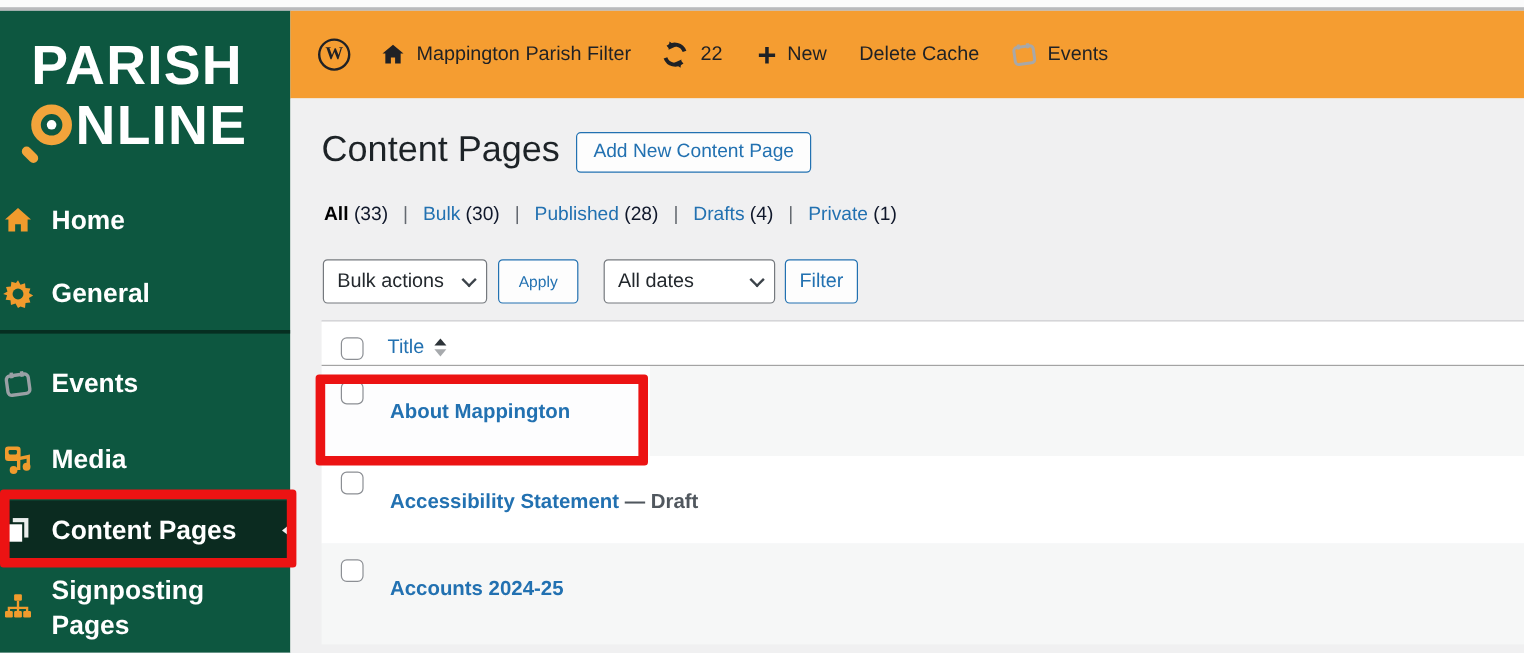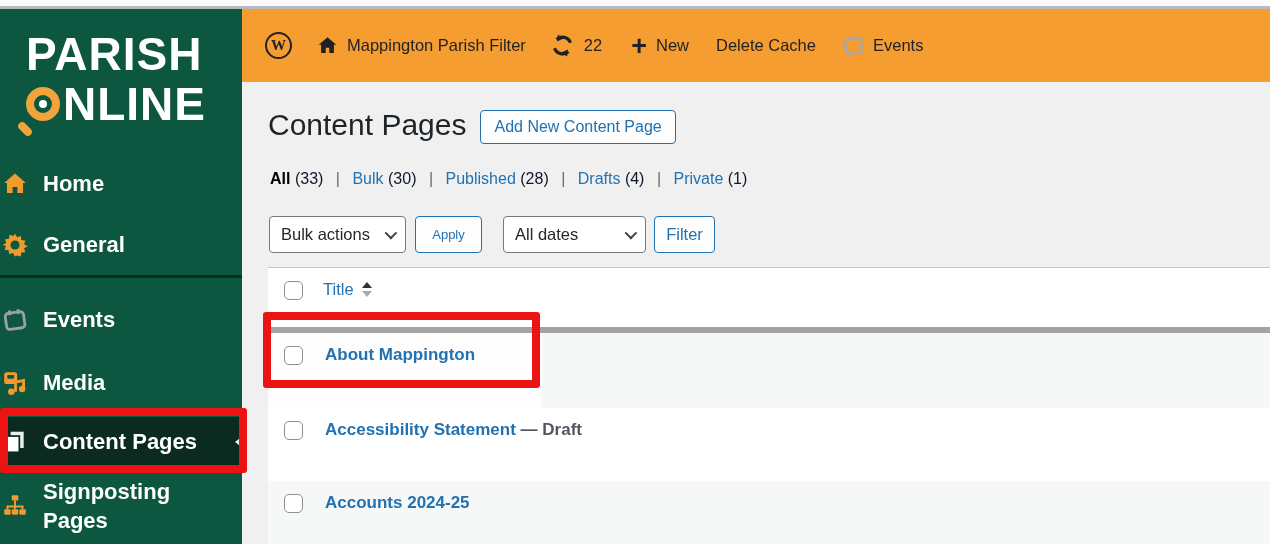--- a/index.html
+++ b/index.html
@@ -85,40 +85,40 @@
   .sel-dates { width:143px; margin-left:21px; }
   .chev { width:9px; height:9px; border-right:2.2px solid #3c434a;
     border-bottom:2.2px solid #3c434a; transform:rotate(45deg) translateY(-2px);
     margin-left:8px; }
   .apply-btn { margin-left:9px; width:67px; height:37px; font-size:13px; }
   .filter-btn { margin-left:8px; width:61px; height:37px; font-size:16.5px; }
 
   
   .list-table { position:absolute; left:26px; top:185px; width:1002px; bottom:0;
     border-top:1px solid #c3c4c7; }
-  .thead { position:relative; height:65px; background:#fff;
-    border-bottom:6px solid #a3a3a3;text-decoration:underline; }
+  .thead { position:relative; height:37px; background:#fff;
+    border-bottom:1px solid #a3a3a3;text-decoration:underline; }
   .cb { position:absolute; left:16px; top:13px; width:19px; height:19px;
     appearance:none; -webkit-appearance:none; background:#fff;
     border:1.4px solid #8c8f94; border-radius:5px; cursor:pointer; }
   .th-title { position:absolute; left:55px; top:12px; display:flex;
     align-items:center; cursor:pointer; }
   .th-title .t { color:#2271b1; font-size:16.5px; }
   .sorter { display:flex; flex-direction:column; margin-left:8px; }
   .arr-up { width:0; height:0; border:5px solid transparent;
     border-bottom:6px solid #2c3338; border-top-width:0; margin-bottom:3px; }
   .arr-dn { width:0; height:0; border:5px solid transparent;
     border-top:6px solid #a7aaad; border-bottom-width:0; }
 
   .trow { position:relative; }
   .row-1 { height:75px;
     background:linear-gradient(90deg,#fdfdfe 0,#fdfdfe 274px,#f6f7f7 274px); }
   .row-2 { height:73px; background:#fff; }
   .row-3 { height:84px; background:#f6f7f7; }
-  .row-title { position:absolute; left:57px; top:12px; font-size:17px; font-weight:700; }
+  .row-title { position:absolute; left:57px; top:28px; font-size:17px; font-weight:700; }
   .row-title .lnk { color:#2271b1; cursor:pointer; }
   .row-title .state { color:#50575e; }
 
   
   .anno { position:absolute; border:8px solid #ec1313; border-radius:3px; z-index:50;
     pointer-events:none; }
   .anno-sidebar { left:0; top:408px; width:247px; height:65px; }
   .anno-row { left:263px; top:312px; width:277px; height:76px; }
 </style>
 </head>

